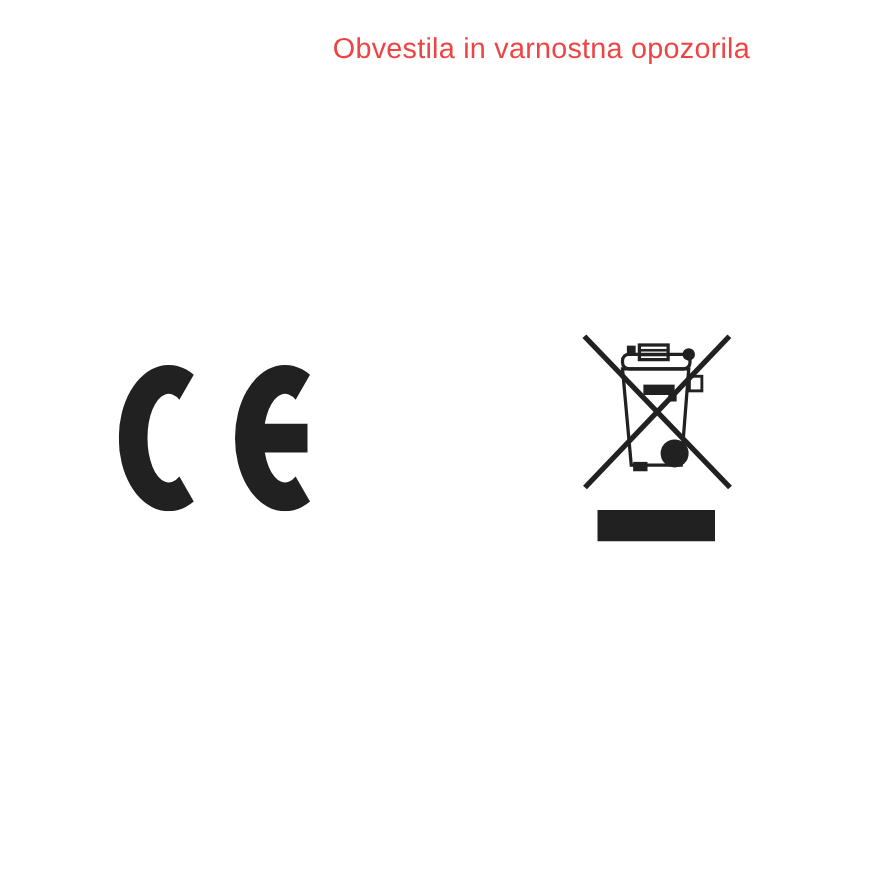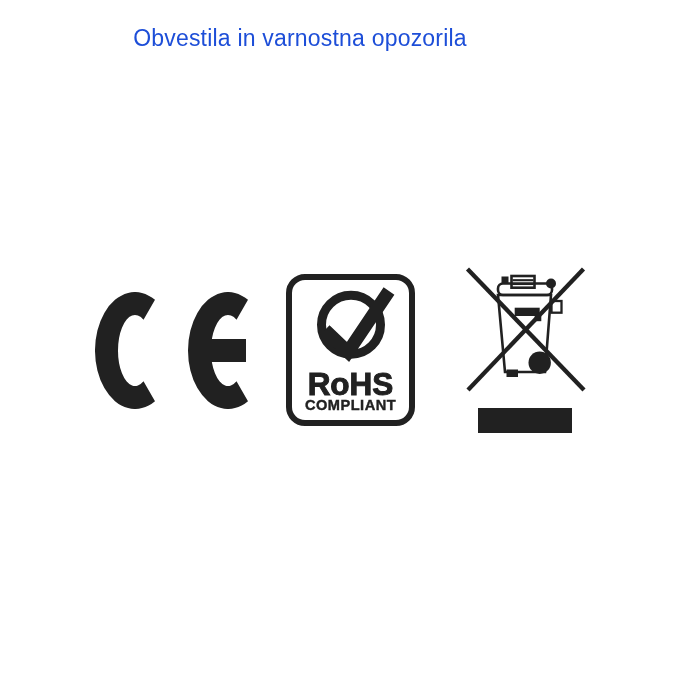--- a/index.html
+++ b/index.html
@@ -13,25 +13,25 @@
     height: 700px;
     background: #ffffff;
     overflow: hidden;
     font-family: "Liberation Sans", sans-serif;
   }
   .page-title {
     position: absolute;
     top: 26px;
     left: 0;
     width: 600px;
-    text-align: center;
+    text-align: right;
     font-size: 23px;
     line-height: 1.1;
     font-weight: 400;
-    color: #1d4ed8;
+    color: #ef4444;
     letter-spacing: 0.2px;
   }
   .mark {
     position: absolute;
   }
   .ce-mark   { left: 95px;  top: 292px; }
   .rohs-mark { left: 286px; top: 274px; }
   .weee-mark { left: 460px; top: 260px; }
   svg { display: block; }
   .rohs-word {
@@ -58,34 +58,20 @@
       <path d="M 153 7.84
                A 40 58.5 0 1 0 153 109.16
                L 141.5 89.24
                A 17 35.5 0 1 1 141.5 27.76
                Z" fill="#212121"></path>
 
       <rect x="112" y="47" width="39" height="23" fill="#212121"></rect>
     </svg>
   </div>
 
-  <div class="mark rohs-mark">
-    <svg width="129" height="152" viewBox="0 0 129 152" role="img" aria-label="RoHS compliant badge with checkmark">
-
-      <rect x="3" y="3" width="123" height="146" rx="16" fill="none" stroke="#212121" stroke-width="6"></rect>
-
-      <circle cx="65" cy="50.7" r="29.5" fill="none" stroke="#212121" stroke-width="9"></circle>
-
-      <polyline points="39,56 62,78 103,17" fill="none" stroke="#212121" stroke-width="13" stroke-linecap="butt" stroke-linejoin="miter" stroke-miterlimit="6"></polyline>
-
-      <text x="64.5" y="121" text-anchor="middle" class="rohs-word" font-size="31.5" fill="#212121" stroke="#212121" stroke-width="1">RoHS</text>
-
-      <text x="64.5" y="135.5" text-anchor="middle" class="rohs-word" font-size="14.6" letter-spacing="0.5" fill="#212121" stroke="#212121" stroke-width="0.4">COMPLIANT</text>
-    </svg>
-  </div>
 
   <div class="mark weee-mark">
     <svg width="140" height="180" viewBox="0 0 140 180" role="img" aria-label="WEEE crossed-out wheelie bin symbol with black bar">
 
       <rect x="51.5" y="16" width="23" height="11.7" fill="none" stroke="#212121" stroke-width="2.6"></rect>
       <line x1="52.5" y1="20.2" x2="73.5" y2="20.2" stroke="#212121" stroke-width="2.1"></line>
       <line x1="52.5" y1="24" x2="73.5" y2="24" stroke="#212121" stroke-width="2.1"></line>
 
       <rect x="41.5" y="16.5" width="7" height="7.5" fill="#212121"></rect>
 

